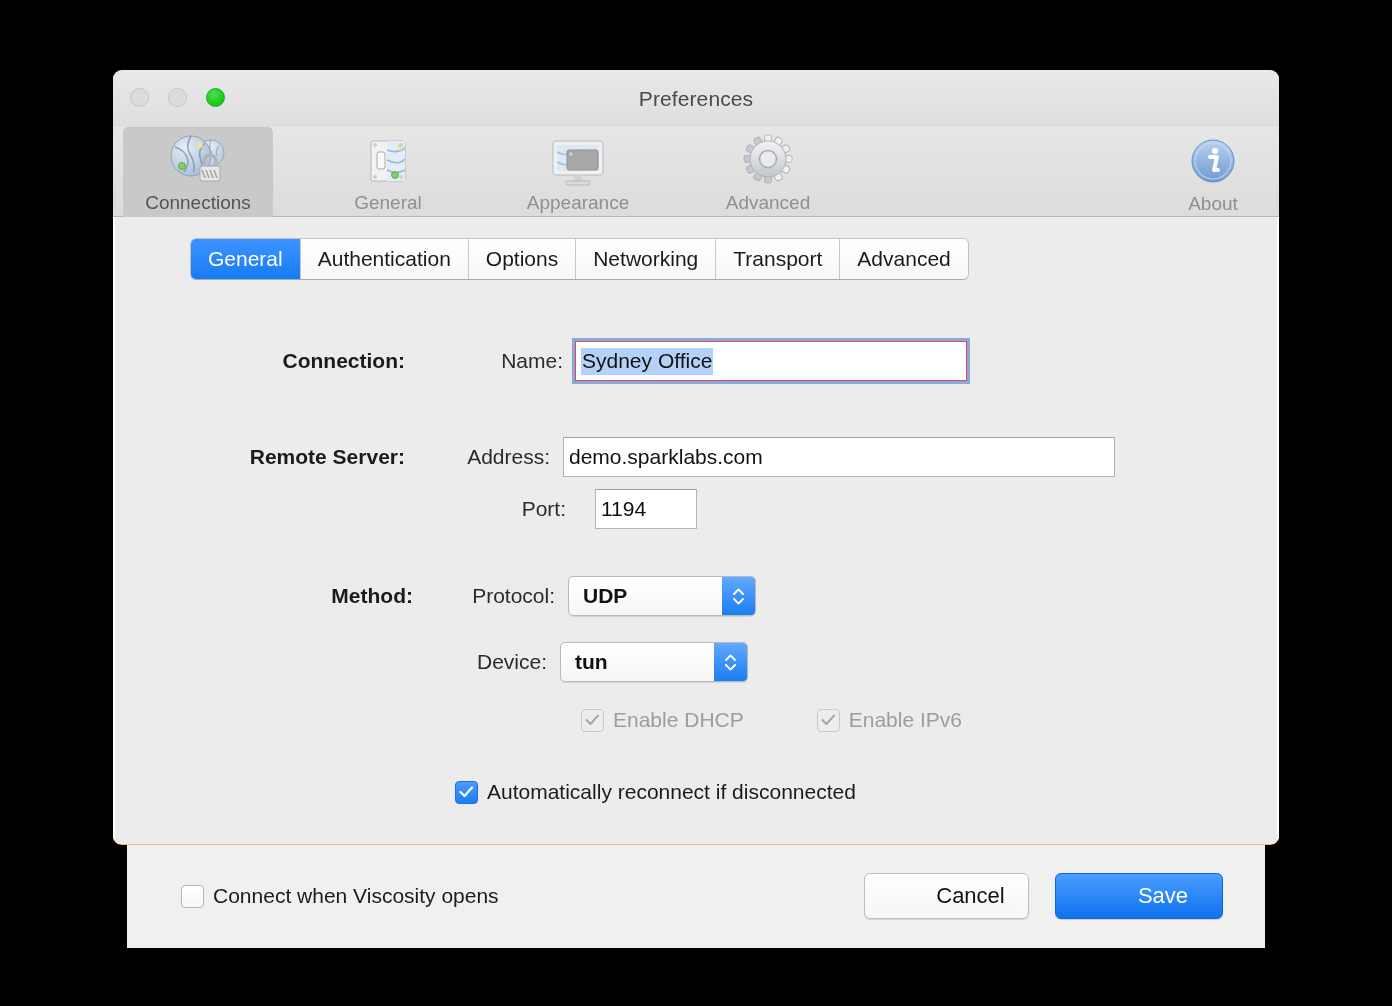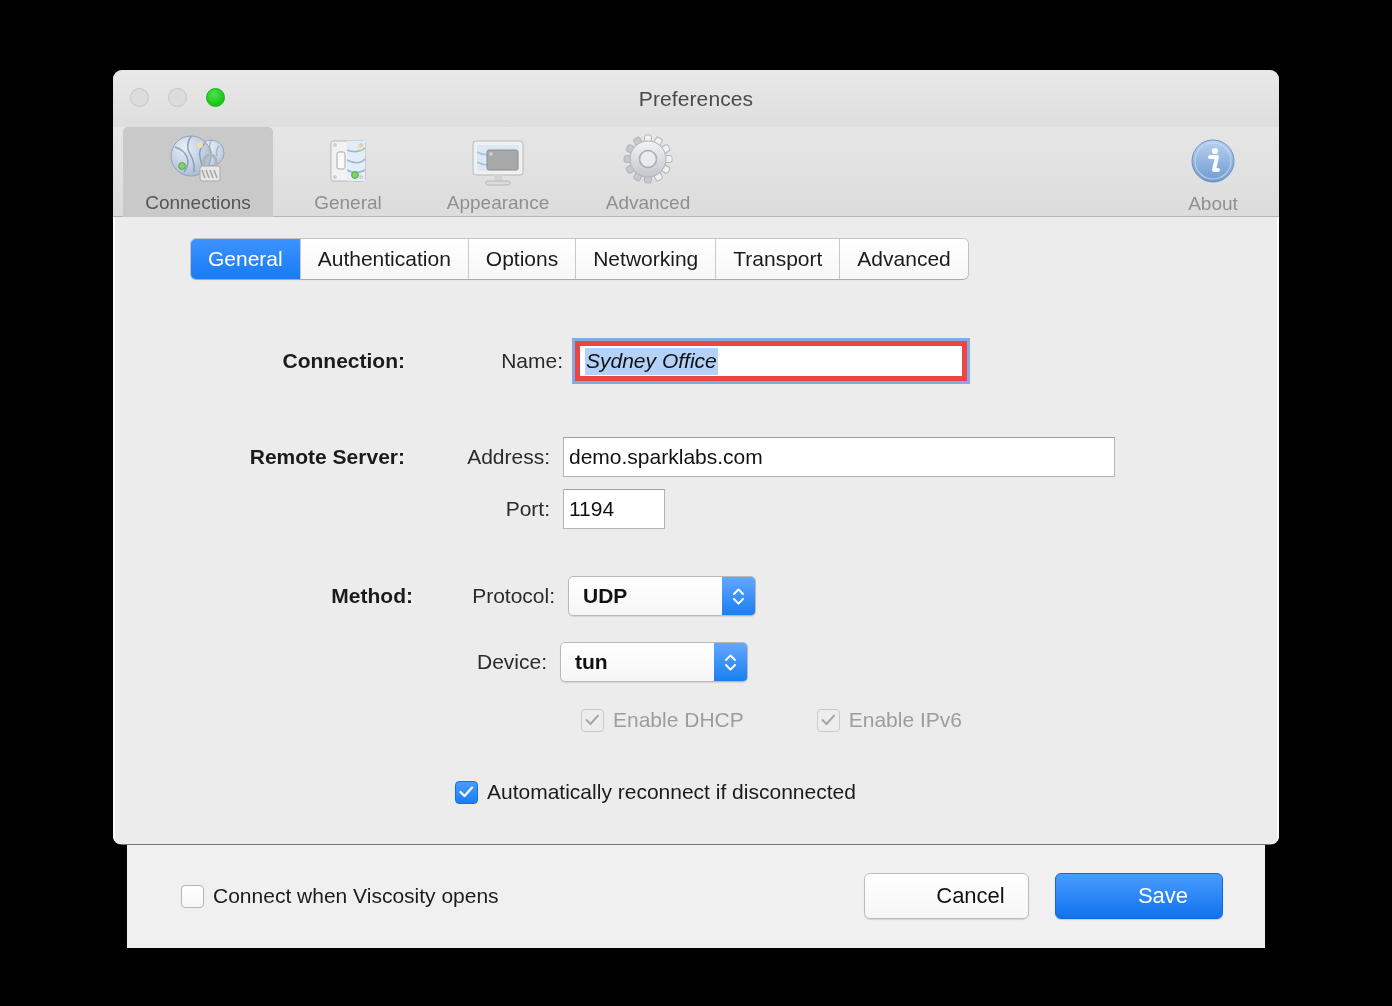--- a/index.html
+++ b/index.html
@@ -19,21 +19,21 @@
     width: 1166px; height: 878px;
   }
 
   
   .win-body {
     position: absolute;
     left: 0; top: 0;
     width: 1166px; height: 775px;
     border-radius: 9px 9px 9px 9px;
     overflow: hidden;
-    background: #737373;
+    background: #fdba74;
   }
 
   
   .titlebar {
     position: relative;
     height: 57px;
     background: linear-gradient(to bottom, #e9e9e9 0%, #dedede 100%);
   }
   .title-text {
     position: absolute;
@@ -65,20 +65,21 @@
     position: relative;
     height: 90px;
     background: linear-gradient(to bottom, #e6e6e6 0%, #dcdcdc 100%);
     border-bottom: 1px solid #b6b6b6;
   }
   .tb-items {
     position: absolute;
     left: 10px; top: 0;
     display: flex;
     align-items: flex-start;
+    gap: 40px;
   }
   .tb-item {
     width: 150px;
     height: 90px;
     padding-top: 5px;
     display: flex;
     flex-direction: column;
     align-items: center;
     justify-content: flex-start;
     text-align: center;
@@ -169,23 +170,22 @@
     border: 1px solid #b4b4b4;
     border-top-color: #a0a0a0;
     font-size: 21px;
     color: #111;
     padding: 0 5px;
     display: flex;
     align-items: center;
     height: 40px;
   }
   .textfield.focused {
-    border: 5px solid #ef4444;
+    border: 1px solid #ef4444;
     box-shadow: 0 0 0 3px rgba(110,160,225,0.85);
-    font-style: italic;
   }
   .sel-text {
     background: #b4d2f7;
     padding: 1px 1px 2px 1px;
   }
 
   
   .popup {
     height: 40px;
     background: linear-gradient(to bottom, #ffffff 0%, #f6f6f6 100%);
@@ -426,21 +426,21 @@
             <span class="sel-text">Sydney Office</span>
           </span>
         </div>
 
         <div class="row" style="left:0; top:220px; width:100%;">
           <span class="grp-label" style="width:290px;">Remote Server:</span>
           <span class="fld-label" style="width:130px; margin-left:15px;">Address:</span>
           <span class="textfield" style="width:552px; margin-left:13px;">demo.sparklabs.com</span>
         </div>
 
-        <div class="row" style="left:0; top:272px; width:100%;">
+        <div class="row" style="left:0; top:272px; width:100%;gap:16px;">
           <span class="grp-label" style="width:290px;"></span>
           <span class="fld-label" style="width:130px; margin-left:15px;">Port:</span>
           <span class="textfield" style="width:102px; margin-left:13px;">1194</span>
         </div>
 
         <div class="row" style="left:0; top:359px; width:100%;padding-left:8px;">
           <span class="grp-label" style="width:290px;">Method:</span>
           <span class="fld-label" style="width:130px; margin-left:12px;">Protocol:</span>
           <span class="popup" style="width:188px; margin-left:13px;">
             <span class="pv">UDP</span>

